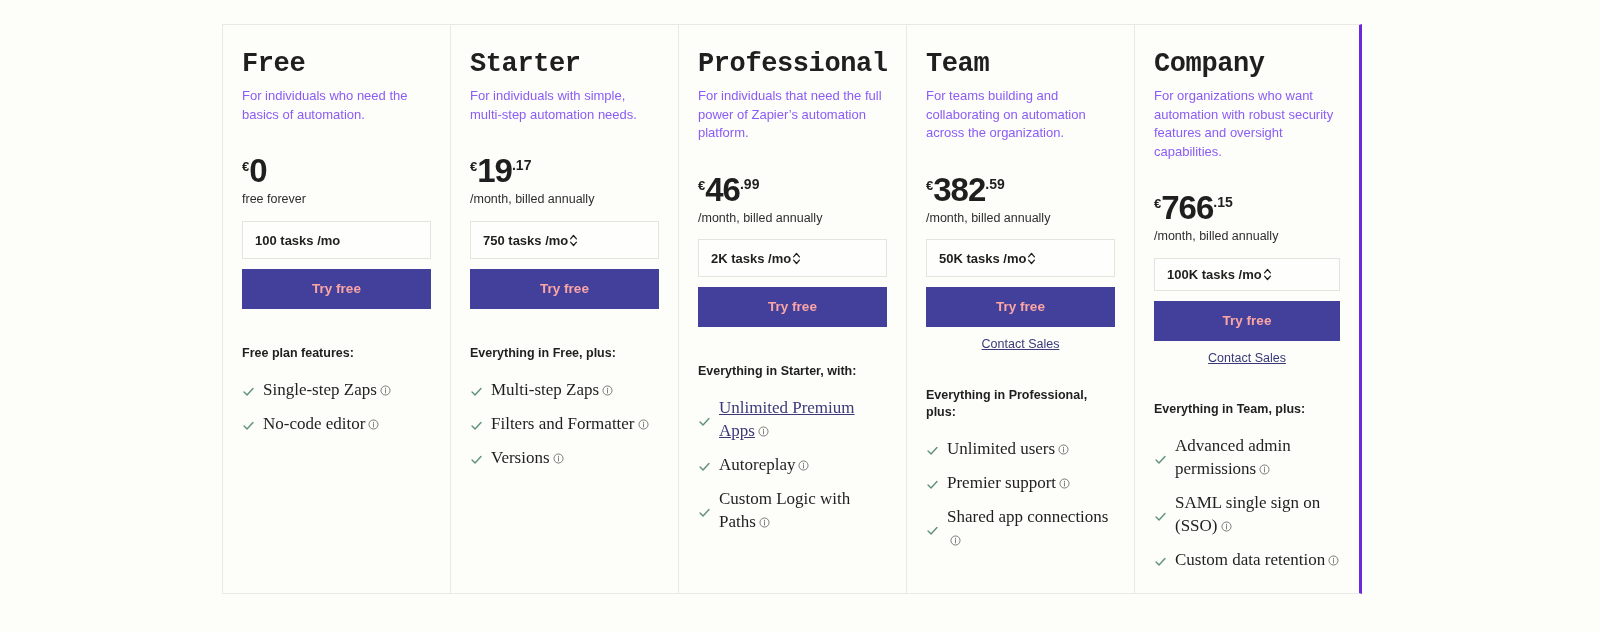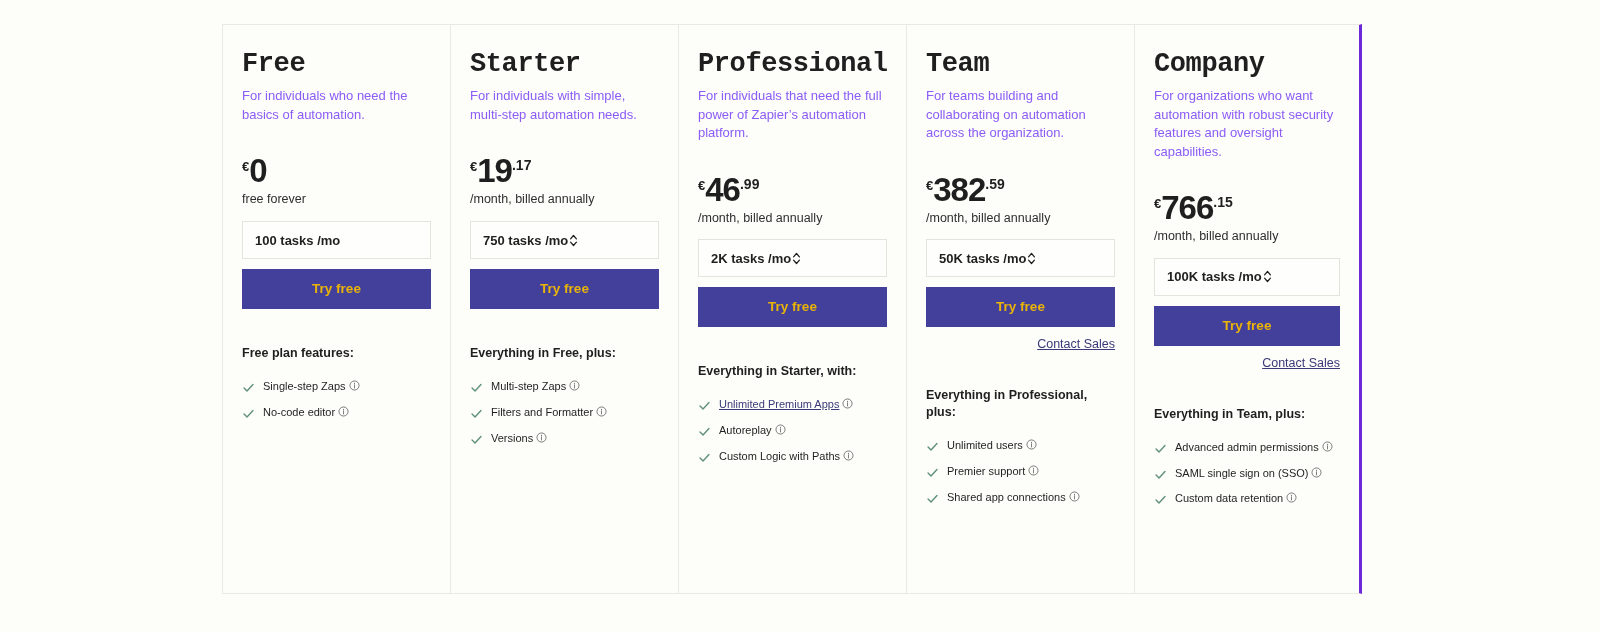--- a/index.html
+++ b/index.html
@@ -108,33 +108,33 @@
     width: 11px;
     height: 15px;
     flex: 0 0 11px;
   }
 
   .try-btn {
     display: block;
     width: 100%;
     height: 40px;
     background: #42409A;
-    color: #eab308;
+    color: #fca5a5;
     border: none;
     font-family: "Liberation Sans", sans-serif;
     font-size: 13.5px;
     font-weight: 700;
     cursor: pointer;
     text-align: center;
     line-height: 40px;
   }
 
   .contact-sales {
     display: block;
-    text-align: right;
+    text-align: center;
     font-size: 12.5px;
     color: #3A3A7A;
     text-decoration: underline;
     margin-top: 10px;
     cursor: pointer;
   }
 
   .features-head {
     font-size: 12.5px;
     font-weight: 700;
@@ -154,23 +154,24 @@
   }
 
   .check-icon {
     flex: 0 0 13px;
     width: 13px;
     height: 13px;
     color: #5E9178;
   }
 
   .feature-text {
-    font-size: 11px;
+    font-size: 17px;
     line-height: 1.35;
     color: #1F1F1F;
+    font-family: Liberation Serif, serif;
   }
   .feature-text.link {
     color: #3A3A7A;
     text-decoration: underline;
     cursor: pointer;
   }
 
   .info-icon {
     display: inline-block;
     width: 11px;

